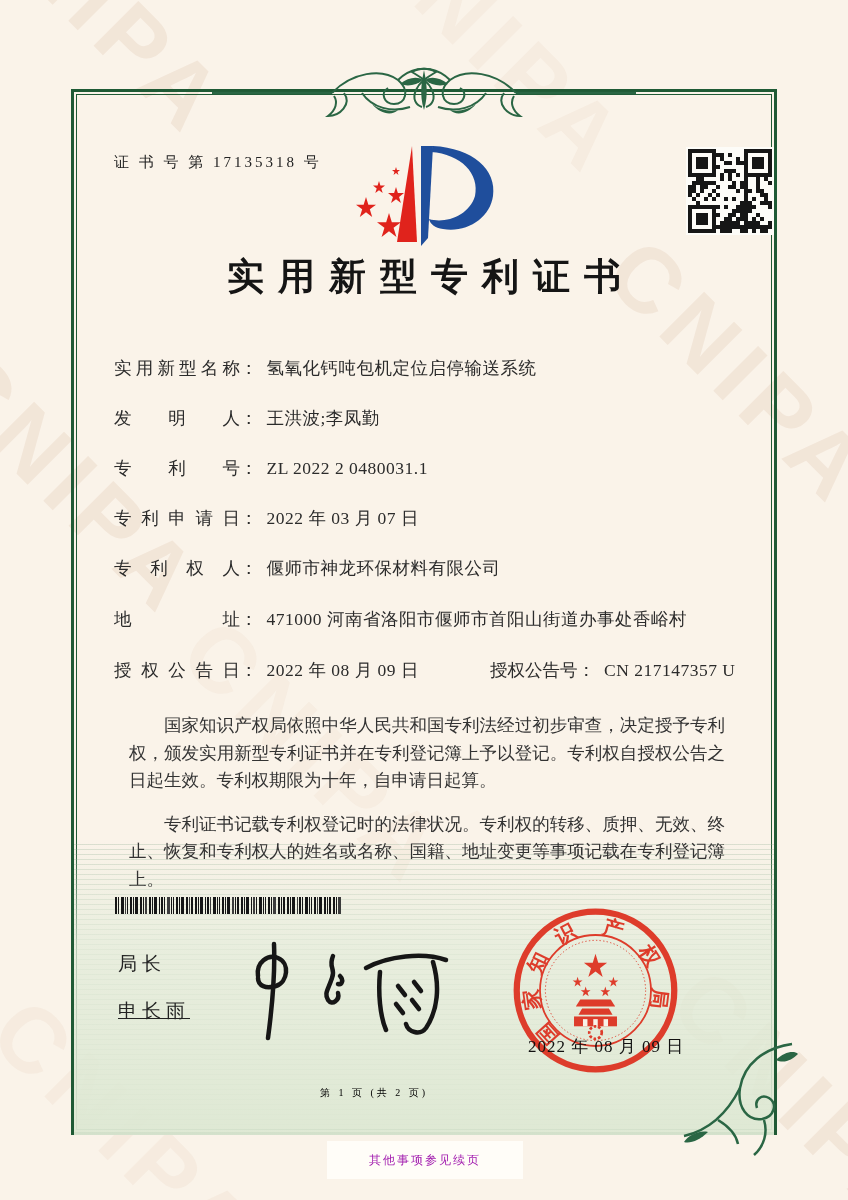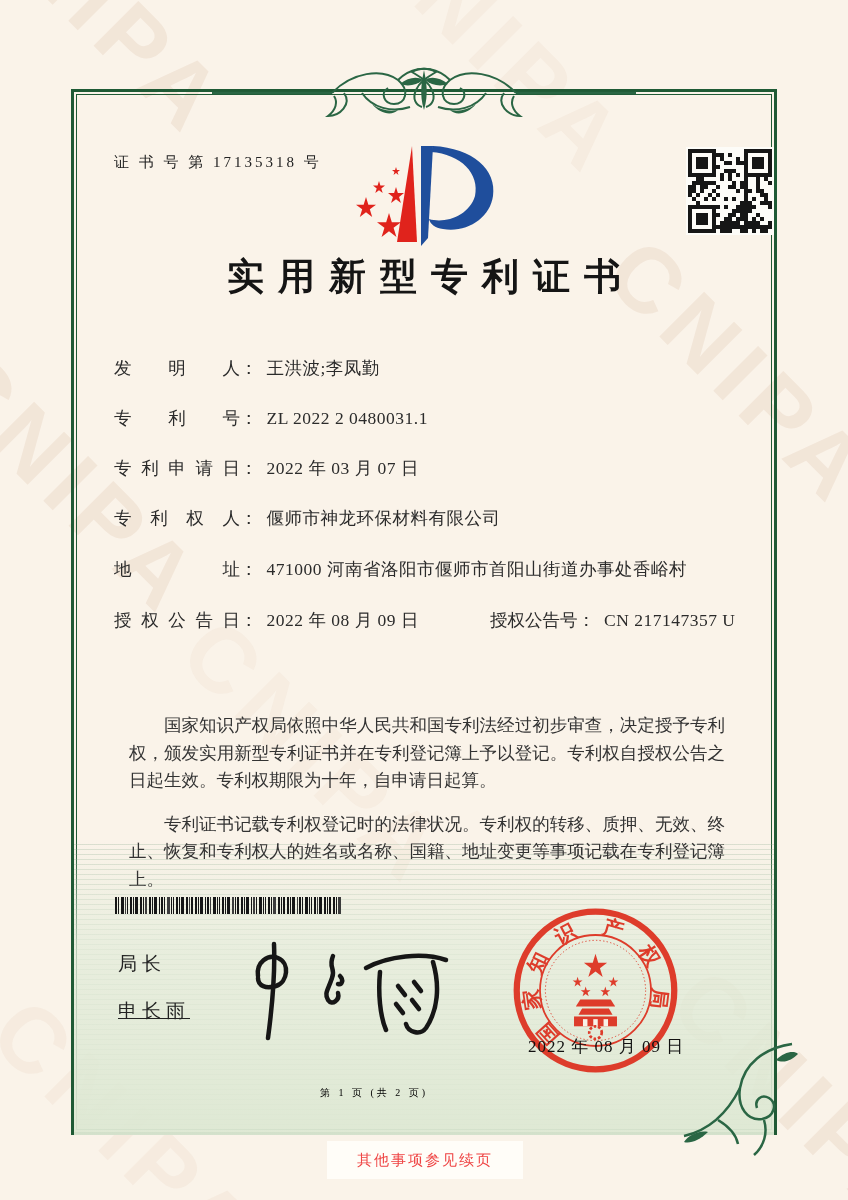--- a/index.html
+++ b/index.html
@@ -37,22 +37,22 @@
   .sig-title{position:absolute;left:118px;top:951px;font-size:19px;letter-spacing:5px;color:#222;}
   .sig-name{position:absolute;left:118px;top:998px;font-size:19px;letter-spacing:5px;color:#222;text-decoration:underline;}
   .signature{position:absolute;left:228px;top:938px;}
   .seal{position:absolute;left:506px;top:901px;width:179px;height:179px;opacity:.93;
         mix-blend-mode:multiply;}
   .seal-date{position:absolute;left:528px;top:1035px;font-size:17px;letter-spacing:1px;
              color:#111;white-space:nowrap;}
   .pageinfo{position:absolute;left:0;top:1086px;width:748px;text-align:center;
             font-size:10px;letter-spacing:3px;color:#000000;}
   .note{position:absolute;left:327px;top:1141px;width:196px;height:38px;line-height:38px;
-        background:rgba(255,254,249,.92);text-align:center;font-size:15px;
-        letter-spacing:2px;color:#ef4444;}
+        background:rgba(255,254,249,.92);text-align:center;font-size:12px;
+        letter-spacing:2px;color:#a21caf;}
   .orn-top{position:absolute;left:212px;top:60px;z-index:3;}
   .orn-corner{position:absolute;left:678px;top:1038px;z-index:3;}
 </style>
 </head>
 <body>
 
 <div class="page">
 
   <svg width="0" height="0" style="position:absolute" aria-hidden="true">
     <defs>
@@ -350,20 +350,23 @@
         <rect x="58" y="82" width="4" height="4" fill="#161616"></rect>
         <rect x="66" y="82" width="4" height="4" fill="#161616"></rect>
         <rect x="74" y="82" width="4" height="4" fill="#161616"></rect>
         <rect x="78" y="82" width="4" height="4" fill="#161616"></rect>
       </svg>
 
     <div class="title">实用新型专利证书</div>
 
     <div class="fields">
       <div class="frow">
+        <span class="flabel">实用新型名称</span><span class="fcolon">：</span><span class="fvalue">氢氧化钙吨包机定位启停输送系统</span>
+      </div>
+      <div class="frow">
         <span class="flabel">发明人</span><span class="fcolon">：</span><span class="fvalue">王洪波;李凤勤</span>
       </div>
       <div class="frow">
         <span class="flabel">专利号</span><span class="fcolon">：</span><span class="fvalue">ZL 2022 2 0480031.1</span>
       </div>
       <div class="frow">
         <span class="flabel">专利申请日</span><span class="fcolon">：</span><span class="fvalue">2022 年 03 月 07 日</span>
       </div>
       <div class="frow">
         <span class="flabel">专利权人</span><span class="fcolon">：</span><span class="fvalue">偃师市神龙环保材料有限公司</span>

